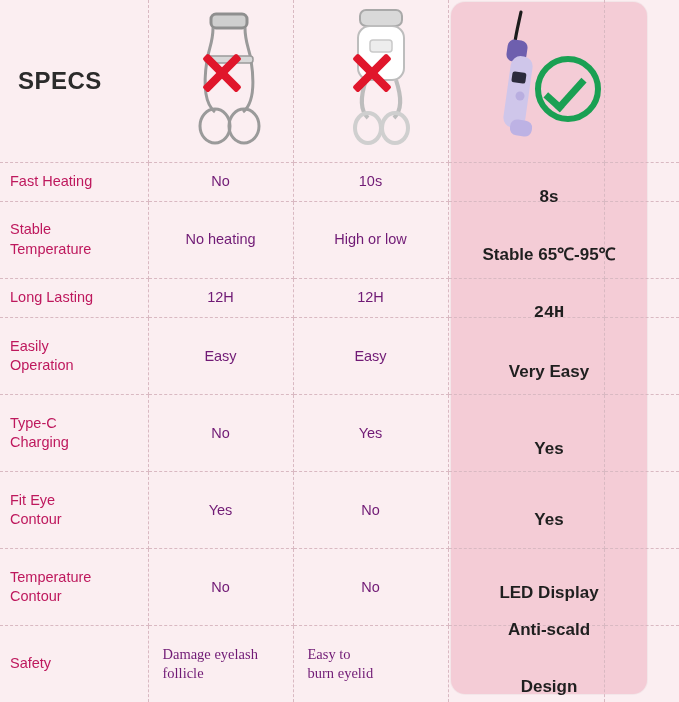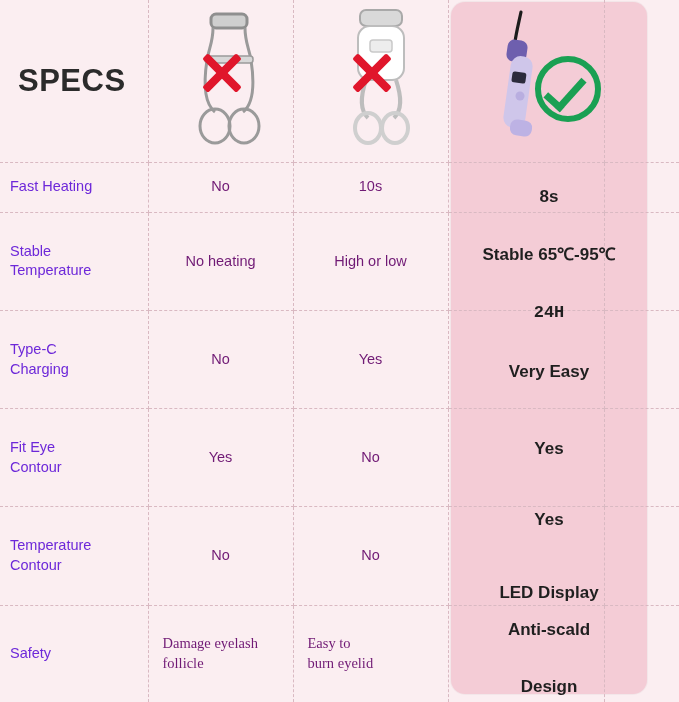--- a/index.html
+++ b/index.html
@@ -41,31 +41,31 @@
     vertical-align: middle;
     padding: 0 10px;
     box-sizing: border-box;
   }
   table.spec-table tr:last-child td { border-bottom: none; }
   table.spec-table td.last { border-right: none; }
 
   
   tr.header-row td { height: 162px; border-bottom: 1px dashed #d9b9c2; }
   .specs-title {
-    font-size: 31px;
+    font-size: 24px;
     font-weight: bold;
     color: #2b2b2b;
     letter-spacing: 0.5px;
     padding-left: 8px;
   }
 
   
   td.label {
     font-size: 14.5px;
-    color: #6d28d9;
+    color: #be185d;
     line-height: 1.35;
     padding-left: 14px;
   }
   
   td.val {
     font-size: 14.5px;
     color: #701a75;
     text-align: center;
     line-height: 1.35;
   }
@@ -264,21 +264,38 @@
         <td class="label">
           <div>Stable</div>
           <div>Temperature</div>
         </td>
         <td class="val">No heating</td>
         <td class="val">High or low</td>
         <td class="hl"></td>
         <td class="last"></td>
       </tr>
 
-
+      <tr>
+        <td class="label">Long Lasting</td>
+        <td class="val">12H</td>
+        <td class="val">12H</td>
+        <td class="hl"></td>
+        <td class="last"></td>
+      </tr>
+
+      <tr>
+        <td class="label">
+          <div>Easily</div>
+          <div>Operation</div>
+        </td>
+        <td class="val">Easy</td>
+        <td class="val">Easy</td>
+        <td class="hl"></td>
+        <td class="last"></td>
+      </tr>
 
       <tr>
         <td class="label">
           <div>Type-C</div>
           <div>Charging</div>
         </td>
         <td class="val">No</td>
         <td class="val">Yes</td>
         <td class="hl"></td>
         <td class="last"></td>

